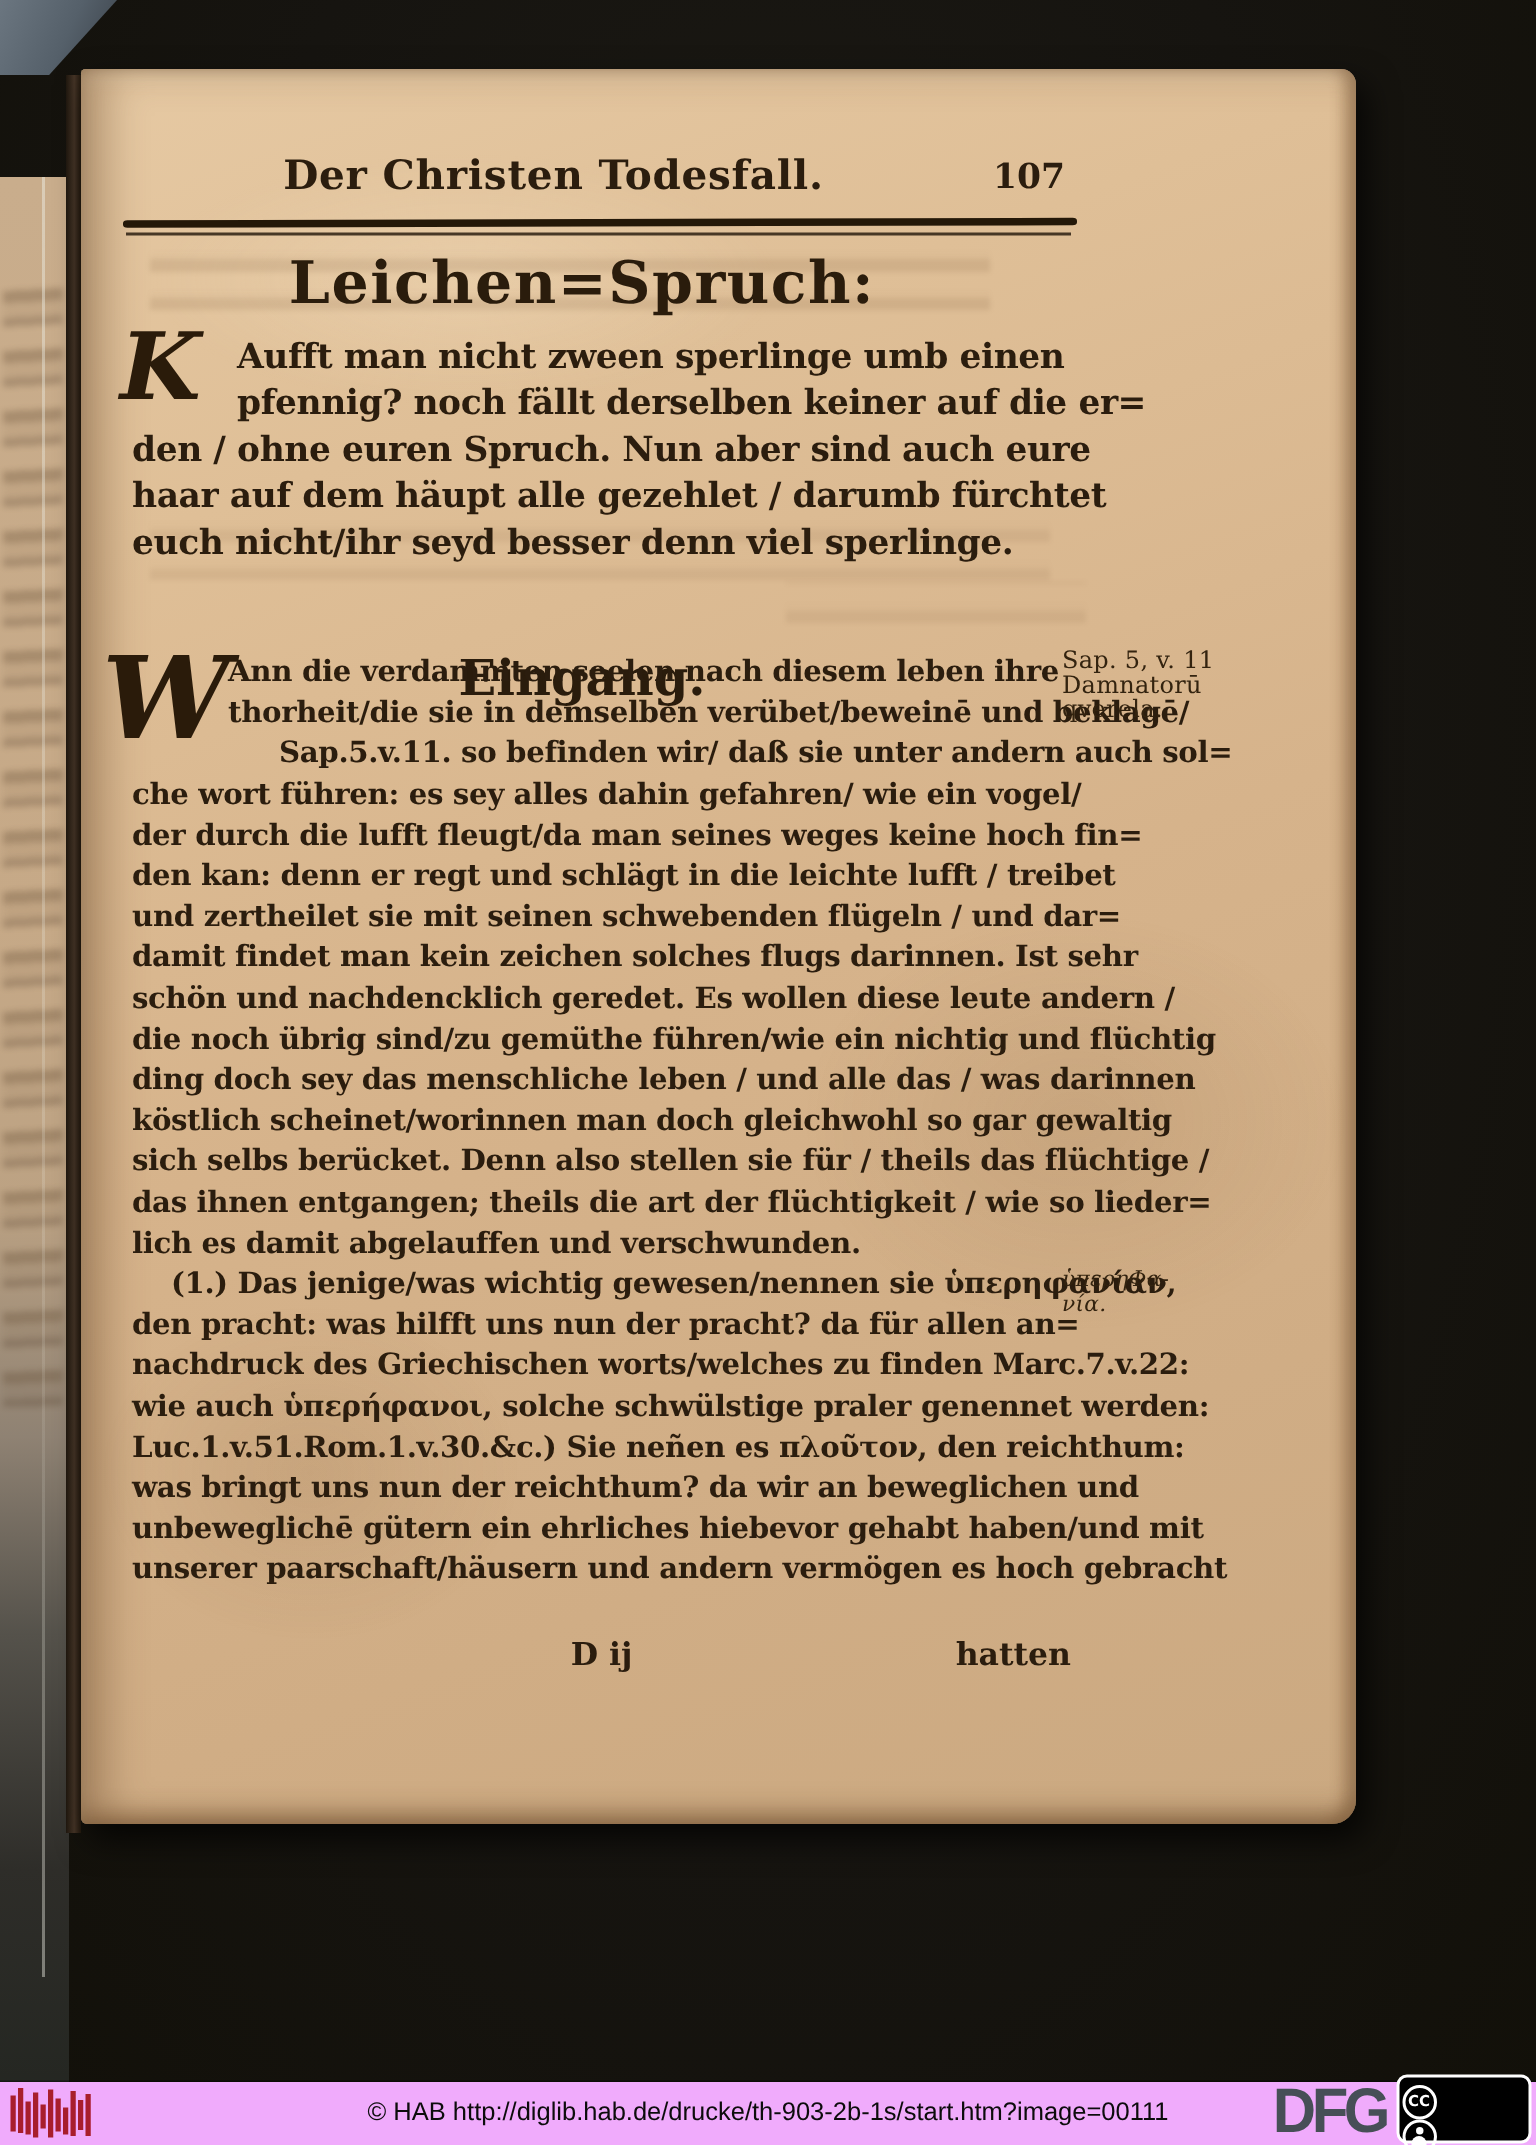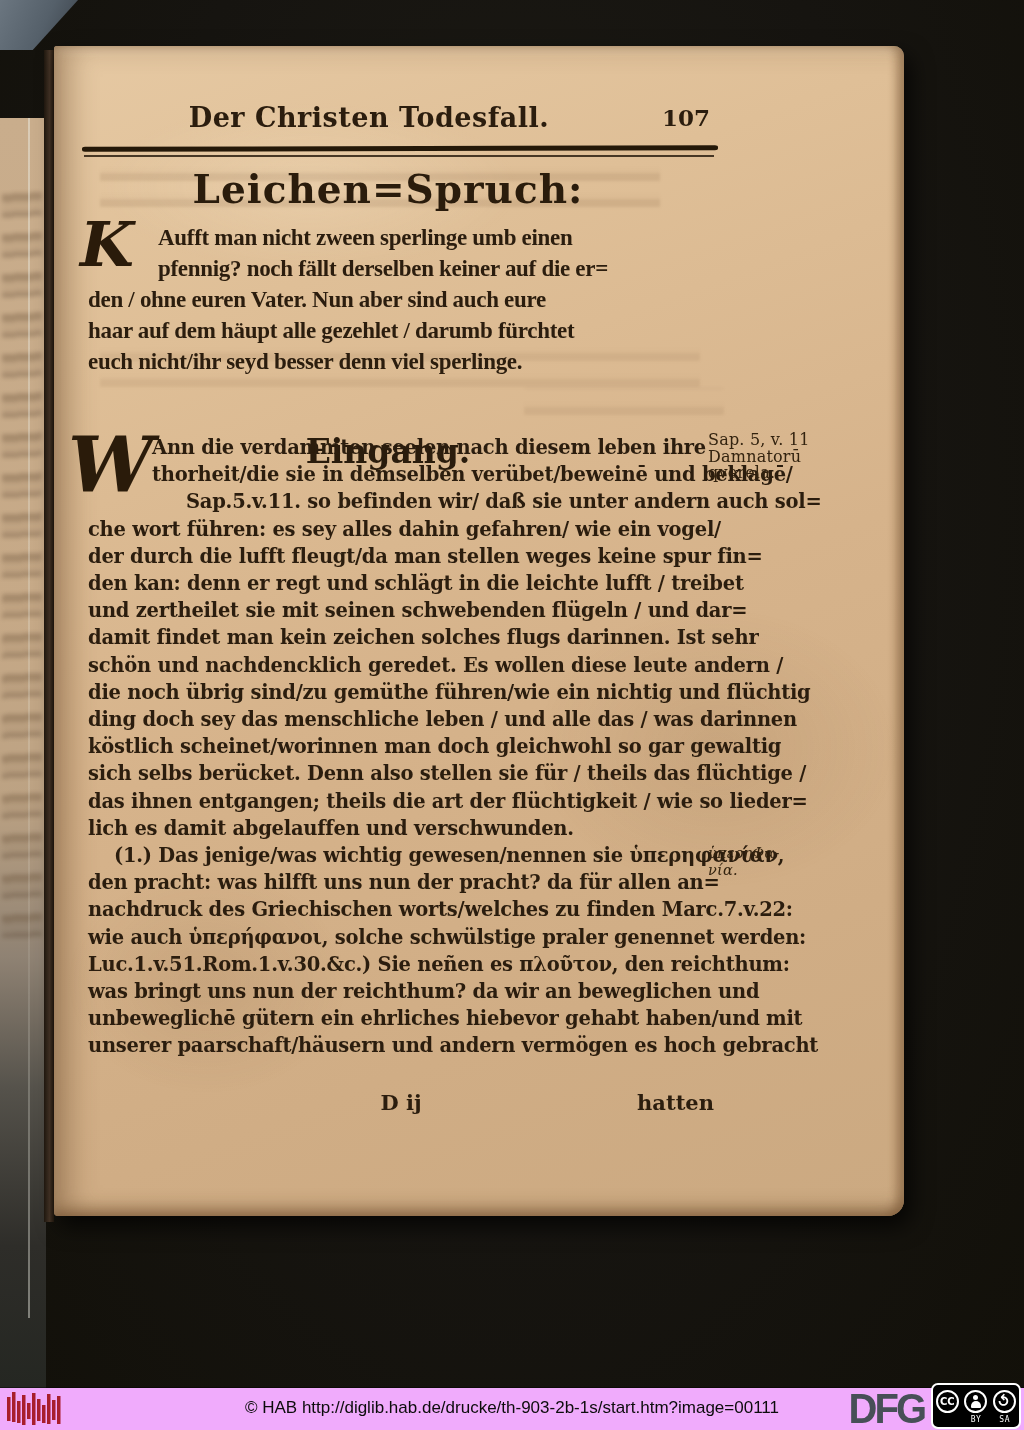--- a/index.html
+++ b/index.html
@@ -89,21 +89,21 @@
     position:absolute; left:34px; top:120px; width:600px; text-align:center;
     font-size:39px; font-weight:bold; letter-spacing:1px; color:#2a1c0c;
   }
   .eingang-heading {
     position:absolute; left:34px; top:338px; width:600px; text-align:center;
     font-size:33px; font-weight:bold; color:#2a1c0c;margin-top:48px;
   }
 
   .textline { white-space:nowrap; color:#2b1d0e; }
 
-  .par1 { position:absolute; left:34px; top:176px; width:626px;font-family:Liberation Serif, serif; }
+  .par1 { position:absolute; left:34px; top:176px; width:626px; }
   .par1 .textline { font-size:23px; font-weight:bold; line-height:31px; letter-spacing:-.3px; }
   .pad-k { padding-left:70px; }
   .dropcap-k {
     position:absolute; left:26px; top:168px; font-size:62px; line-height:62px;
     font-weight:bold; color:#2a1b0a; font-style:italic;
   }
 
   .par2 { position:absolute; left:34px; top:388px; width:632px; }
   .par2 .textline { font-size:19.5px; font-weight:bold; line-height:27.2px; letter-spacing:-.25px; }
   .pad-w  { padding-left:64px; }
@@ -141,21 +141,21 @@
     font-family:"Liberation Sans", sans-serif; font-size:17px; color:#0c0c0c;
   }
   .dfg-logo {
     position:absolute; right:100px; top:-2px;
     font-family:"Liberation Sans", sans-serif; font-size:40px; font-weight:bold;
     letter-spacing:-3px; color:#474f57; transform:scaleY(1.05);
   }
   .cc-badge {
     position:absolute; right:3px; bottom:1px; width:90px; height:46px;
     background:#000; border:2px solid #fff; border-radius:7px;
-    display:flex; justify-content:space-around; align-items:flex-start; padding-top:5px;
+    display:flex; justify-content:space-around; align-items:flex-start; padding-top:5px;flex-direction:column;
   }
   .cc-item { display:flex; flex-direction:column; align-items:center; width:26px; }
   .cc-circle {
     width:23px; height:23px; border:2.5px solid #fff; border-radius:50%;
     color:#fff; display:flex; align-items:center; justify-content:center;
     font-family:"DejaVu Sans", sans-serif; font-weight:bold; font-size:10px;
   }
   .cc-sub {
     font-family:"DejaVu Sans Mono", monospace; font-size:8px; color:#fff; margin-top:2px;
     letter-spacing:.5px;
@@ -187,34 +187,34 @@
   </div>
   <div class="rule-thick"></div>
   <div class="rule-thin"></div>
 
   <div class="spruch-heading">Leichen=Spruch:</div>
 
   <div class="dropcap-k">K</div>
   <div class="par1">
     <div class="textline pad-k">Aufft man nicht zween sperlinge umb einen</div>
     <div class="textline pad-k">pfennig? noch fällt derselben keiner auf die er=</div>
-    <div class="textline">den / ohne euren Vater. Nun aber sind auch eure</div>
+    <div class="textline">den / ohne euren Spruch. Nun aber sind auch eure</div>
     <div class="textline">haar auf dem häupt alle gezehlet / darumb fürchtet</div>
     <div class="textline">euch nicht/ihr seyd besser denn viel sperlinge.</div>
   </div>
 
   <div class="eingang-heading">Eingang.</div>
 
   <div class="dropcap-w">W</div>
   <div class="par2">
     <div class="textline pad-w">Ann die verdammten seelen nach diesem leben ihre</div>
     <div class="textline pad-w">thorheit/die sie in demselben verübet/beweinē und beklagē/</div>
     <div class="textline pad-w2">Sap.5.v.11. so befinden wir/ daß sie unter andern auch sol=</div>
     <div class="textline">che wort führen: es sey alles dahin gefahren/ wie ein vogel/</div>
-    <div class="textline">der durch die lufft fleugt/da man stellen weges keine spur fin=</div>
+    <div class="textline">der durch die lufft fleugt/da man seines weges keine hoch fin=</div>
     <div class="textline">den kan: denn er regt und schlägt in die leichte lufft / treibet</div>
     <div class="textline">und zertheilet sie mit seinen schwebenden flügeln / und dar=</div>
     <div class="textline">damit findet man kein zeichen solches flugs darinnen. Ist sehr</div>
     <div class="textline">schön und nachdencklich geredet.  Es wollen diese leute andern /</div>
     <div class="textline">die noch übrig sind/zu gemüthe führen/wie ein nichtig und flüchtig</div>
     <div class="textline">ding doch sey das menschliche leben / und alle das / was darinnen</div>
     <div class="textline">köstlich scheinet/worinnen man doch gleichwohl so gar gewaltig</div>
     <div class="textline">sich selbs berücket. Denn also stellen sie für / theils das flüchtige /</div>
     <div class="textline">das ihnen entgangen; theils die art der flüchtigkeit / wie so lieder=</div>
     <div class="textline">lich es damit abgelauffen und verschwunden.</div>

